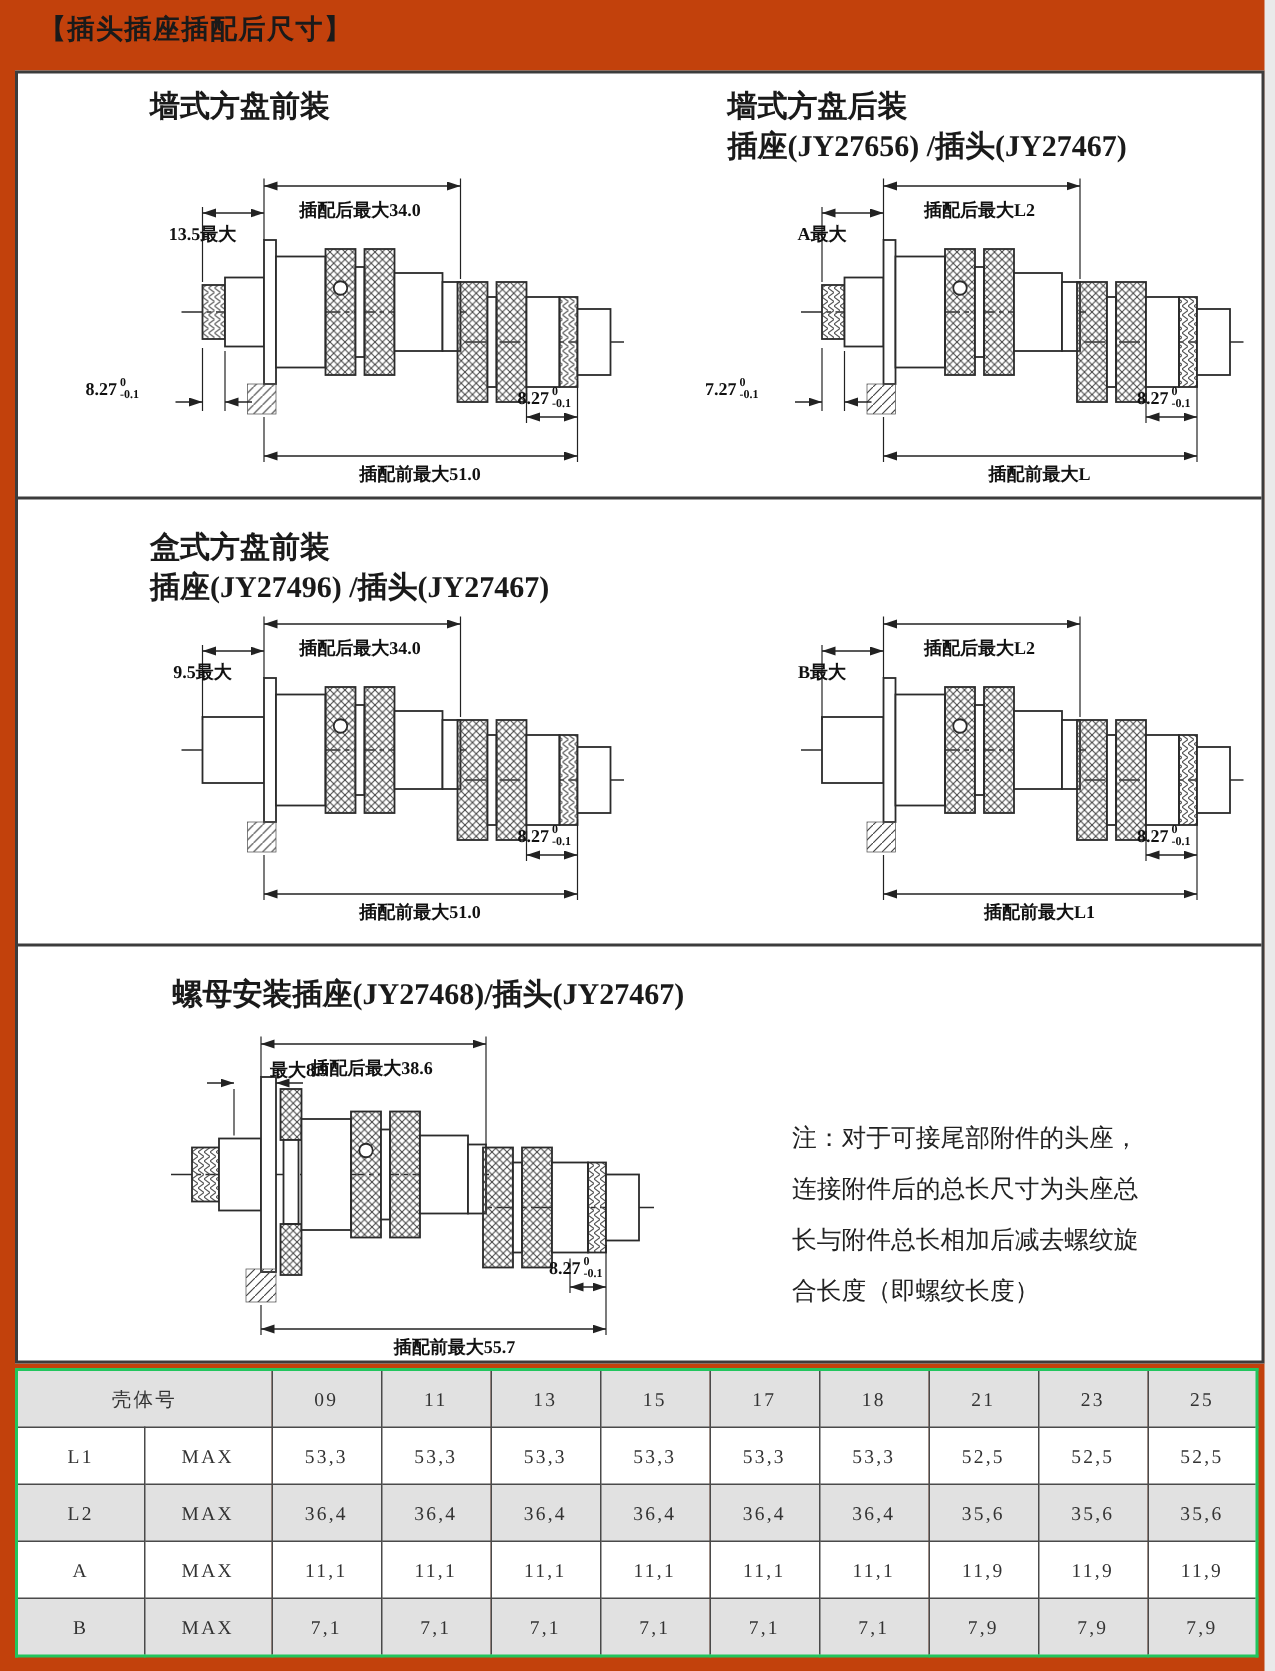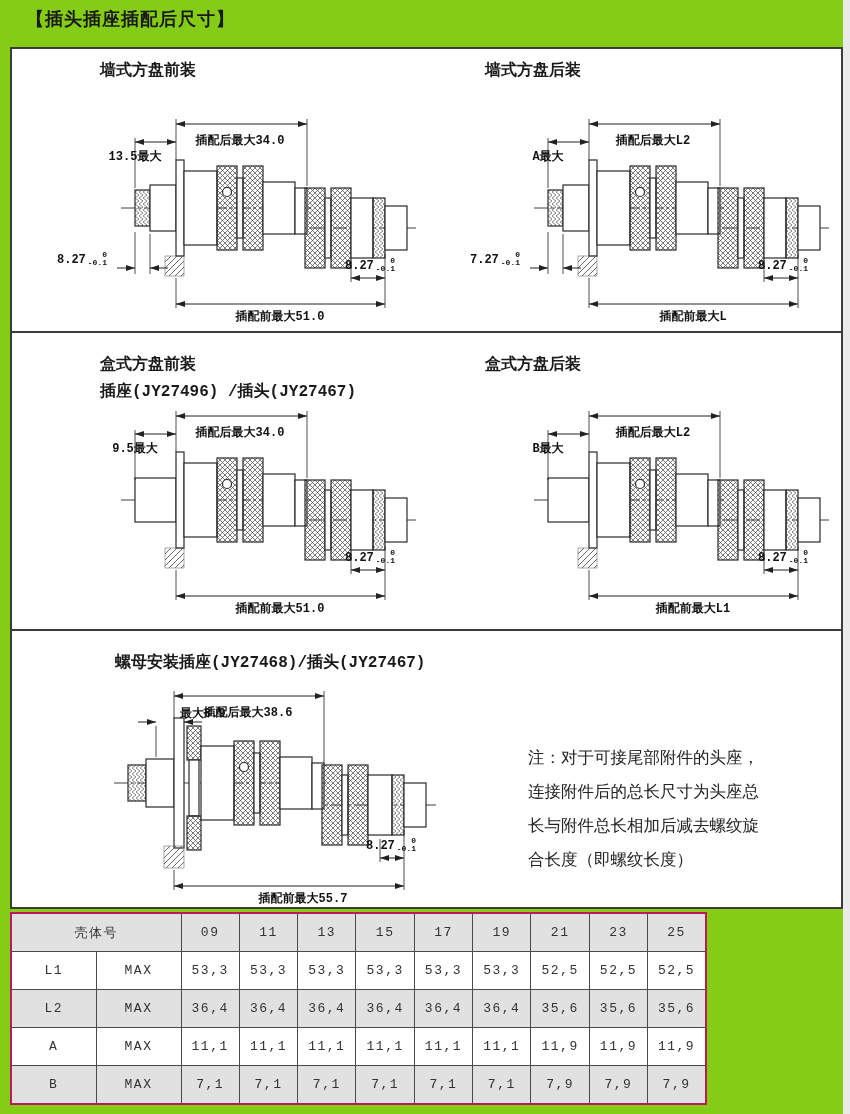--- a/index.html
+++ b/index.html
@@ -1,40 +1,40 @@
 <!DOCTYPE html>
 <html><head>
 <meta charset="utf-8">
 <style>
   html,body{margin:0;padding:0;background:#fff;}
-  .page{position:relative;width:850px;height:1114px;background:#84cc16;overflow:hidden;
-        font-family:Liberation Mono, monospace;color:#1a1a1a;}
+  .page{position:relative;width:850px;height:1114px;background:#c2410c;overflow:hidden;
+        font-family:Liberation Serif, serif;color:#1a1a1a;}
   .edge-strip{position:absolute;right:0;top:0;width:7px;height:100%;background:#eaeaea;}
   .doc-title{position:absolute;left:26px;top:7px;font-size:18px;font-weight:bold;letter-spacing:1px;}
   .main-box{position:absolute;left:10px;top:47px;width:829px;height:858px;border:2px solid #3c3c3c;background:#fff;}
   .divider{position:absolute;left:0;width:100%;height:2px;background:#3c3c3c;}
-  .sec-title{position:absolute;font-size:16px;font-weight:bold;line-height:27px;white-space:nowrap;}
+  .sec-title{position:absolute;font-size:20px;font-weight:bold;line-height:27px;white-space:nowrap;}
   .diagram{position:absolute;}
   .diagram svg{position:absolute;left:0;top:0;}
-  .dim{position:absolute;font-size:12px;font-weight:bold;color:#111;white-space:nowrap;text-align:right;}
+  .dim{position:absolute;font-size:12px;font-weight:bold;color:#111;white-space:nowrap;}
   .dim.ctr{text-align:center;margin-top:24px;}
   .tolstack{display:inline-flex;flex-direction:column;font-size:8px;line-height:8px;margin-left:2px;vertical-align:middle;transform:translateY(-1px);}
   .tolstack span{display:block;}
   .note{position:absolute;left:528px;top:742px;width:312px;font-size:16.5px;line-height:34px;color:#222;white-space:pre-line;}
   
   .p{fill:#fff;stroke:#2b2b2b;stroke-width:1.2;}
   .k{fill:url(#xh);stroke:#2b2b2b;stroke-width:1.2;}
   .t{fill:url(#thr);stroke:#2b2b2b;stroke-width:1.2;}
   .h{fill:url(#hl);stroke:#555;stroke-width:0.5;}
   .cl{stroke:#2b2b2b;stroke-width:0.9;stroke-dasharray:14 3 3 3;fill:none;}
   .dl{stroke:#222;stroke-width:1;fill:none;}
   .el{stroke:#222;stroke-width:0.8;fill:none;}
   
-  table.spec{position:absolute;left:10px;top:912px;width:697px;border-collapse:collapse;table-layout:fixed;
-             border:2px solid #be185d;font-size:13px;color:#333;}
+  table.spec{position:absolute;left:10px;top:912px;width:829px;border-collapse:collapse;table-layout:fixed;
+             border:2px solid #22c55e;font-size:13px;color:#333;}
   table.spec td{border:1px solid #4a4a4a;text-align:center;height:35px;letter-spacing:1.5px;}
   table.spec tr.gray td{background:#e1e1e1;}
   table.spec tr.white td{background:#ffffff;}
 </style>
 </head>
 <body>
 
 <div class="page">
 
   <svg width="0" height="0" style="position:absolute" aria-hidden="true">
@@ -110,20 +110,21 @@
         </span></div>
     <div class="dim" style="left:290px;top:150px;"><span>8.27</span><span class="tolstack">
           <span>0</span>
           <span>-0.1</span>
         </span></div>
     <div class="dim ctr" style="left:135px;top:176px;width:180px;">插配前最大51.0</div>
   </div>
 
   <div class="sec-title" style="left:485px;top:58px;">
     <div>墙式方盘后装</div>
+    <div>插座(JY27656) /插头(JY27467)</div>
   </div>
   <div class="diagram" style="left:468px;top:108px;width:370px;height:215px;">
     <svg width="370" height="215" viewBox="0 0 370 215">
       <line class="cl" x1="66" y1="100" x2="256" y2="100"></line>
       <line class="cl" x1="232" y1="120" x2="362" y2="120"></line>
       <rect class="t" x="80" y="82" width="15" height="36"></rect>
       <rect class="p" x="95" y="77" width="26" height="46"></rect>
       <rect class="p" x="121" y="52" width="8" height="96"></rect>
       <rect class="h" x="110" y="148" width="19" height="20"></rect>
       <rect class="p" x="129" y="63" width="33" height="74"></rect>
@@ -205,21 +206,20 @@
     <div class="dim ctr" style="left:90px;top:0;width:190px;">插配后最大34.0</div>
     <div class="dim ctr" style="left:30px;top:16px;width:100px;">9.5最大</div>
     <div class="dim" style="left:290px;top:150px;"><span>8.27</span><span class="tolstack">
           <span>0</span>
           <span>-0.1</span>
         </span></div>
     <div class="dim ctr" style="left:135px;top:176px;width:180px;">插配前最大51.0</div>
   </div>
 
   <div class="sec-title" style="left:485px;top:352px;">
-    <div>盒式方盘后装</div>
   </div>
   <div class="diagram" style="left:468px;top:400px;width:370px;height:215px;">
     <svg width="370" height="215" viewBox="0 0 370 215">
       <line class="cl" x1="66" y1="100" x2="256" y2="100"></line>
       <line class="cl" x1="232" y1="120" x2="362" y2="120"></line>
       <rect class="p" x="80" y="78" width="41" height="44"></rect>
       <rect class="p" x="121" y="52" width="8" height="96"></rect>
       <rect class="h" x="110" y="148" width="19" height="20"></rect>
       <rect class="p" x="129" y="63" width="33" height="74"></rect>
       <rect class="k" x="162" y="58" width="20" height="84"></rect>
@@ -322,21 +322,21 @@
         <col>
     </colgroup>
     <tbody>
         <tr class="gray">
       <td colspan="2">壳体号</td>
       <td>09</td>
       <td>11</td>
       <td>13</td>
       <td>15</td>
       <td>17</td>
-      <td>19</td>
+      <td>18</td>
       <td>21</td>
       <td>23</td>
       <td>25</td>
     </tr>
     <tr class="white">
       <td>L1</td>
       <td>MAX</td>
       <td>53,3</td>
       <td>53,3</td>
       <td>53,3</td>

